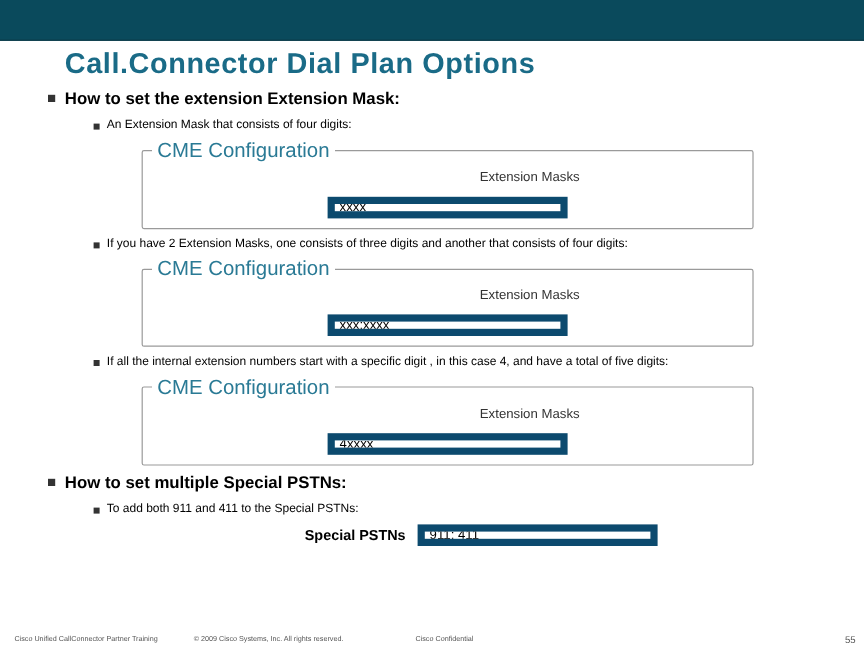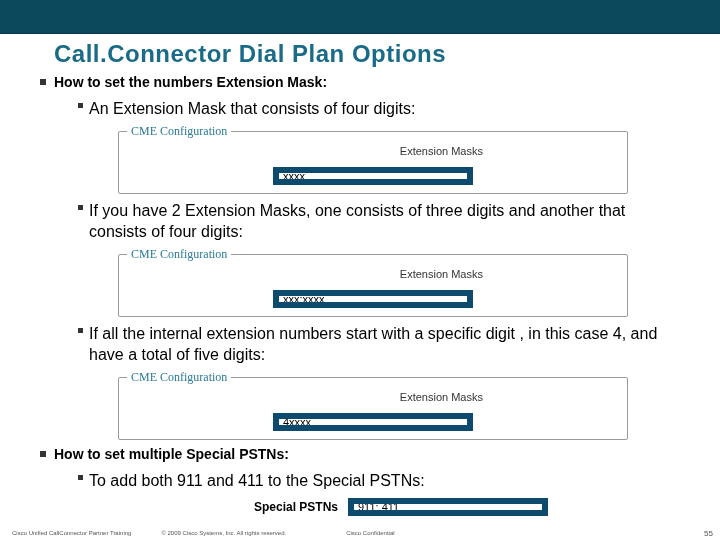--- a/index.html
+++ b/index.html
@@ -52,37 +52,37 @@
     flex: 0 0 auto;
   }
   .sub {
     margin-left: 38px;
     margin-right: 10px;
   }
   .sub-item {
     display: flex;
     align-items: flex-start;
     gap: 6px;
-    font-size: 16px;
+    font-size: 10px;
     line-height: 1.35;
     margin: 6px 0 4px 0;
   }
   .figure-wrap {
     margin: 4px 0 6px 40px;
     width: 510px;
   }
   fieldset.cme {
     border: 1px solid #9a9a9a;
     border-radius: 2px;
     padding: 6px 8px 8px 8px;
     position: relative;
   }
   fieldset.cme legend {
-    font-family: Liberation Serif, serif;
-    font-size: 12px;
+    font-family: Liberation Sans, sans-serif;
+    font-size: 17px;
     color: #2a7a95;
     padding: 0 4px;
   }
   .field-row {
     display: flex;
     align-items: center;
     justify-content: flex-start;
     gap: 10px;
     flex-direction: column;
   }
@@ -135,21 +135,21 @@
 
 <div class="topbar"></div>
 
 <div class="content">
 
   <h1 class="title">Call.Connector Dial Plan Options</h1>
 
   <div class="section">
     <div class="bullet-h2">
       <span class="sq"></span>
-      <span>How to set the numbers Extension Mask:</span>
+      <span>How to set the extension Extension Mask:</span>
     </div>
 
     <div class="sub">
 
       <div class="sub-item">
         <span class="sq-small"></span>
         <span>An Extension Mask that consists of four digits:</span>
       </div>
       <div class="figure-wrap">
         <fieldset class="cme">

